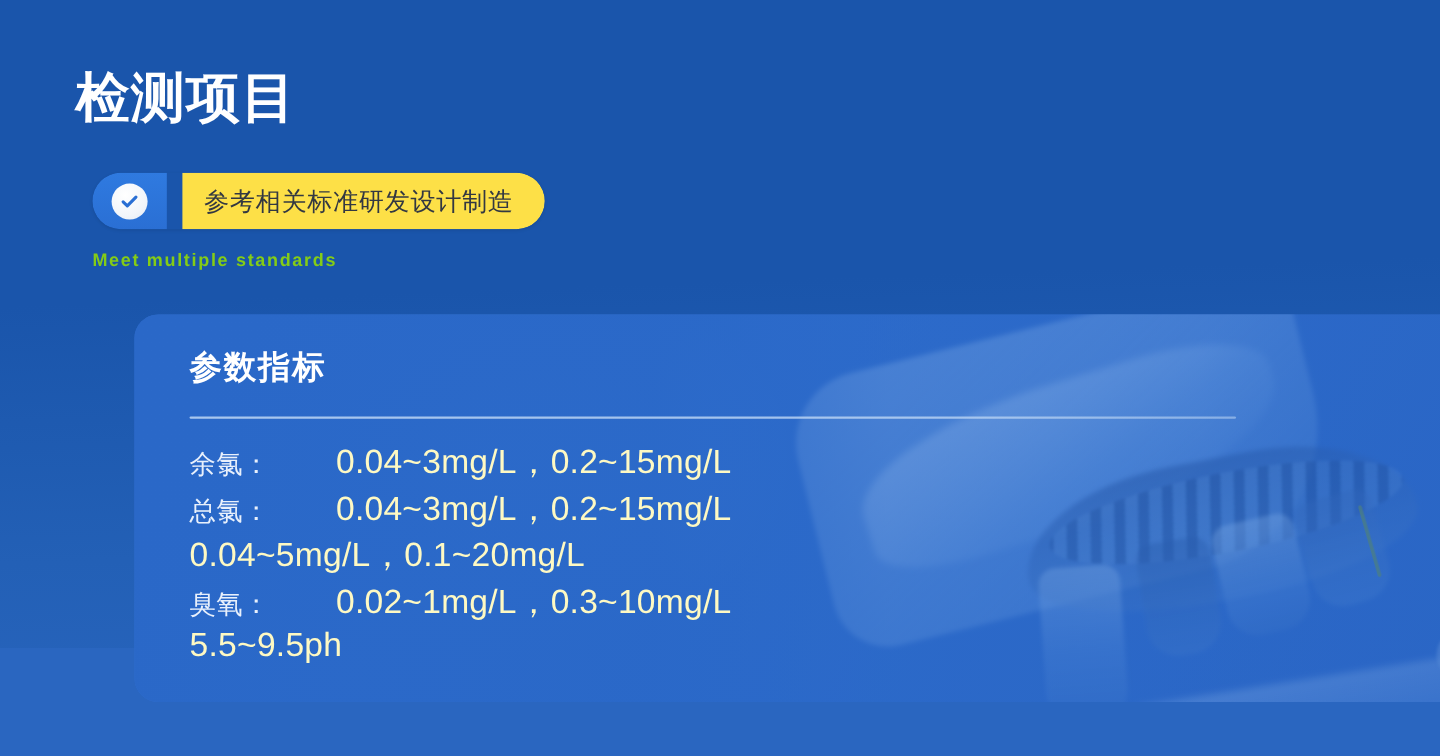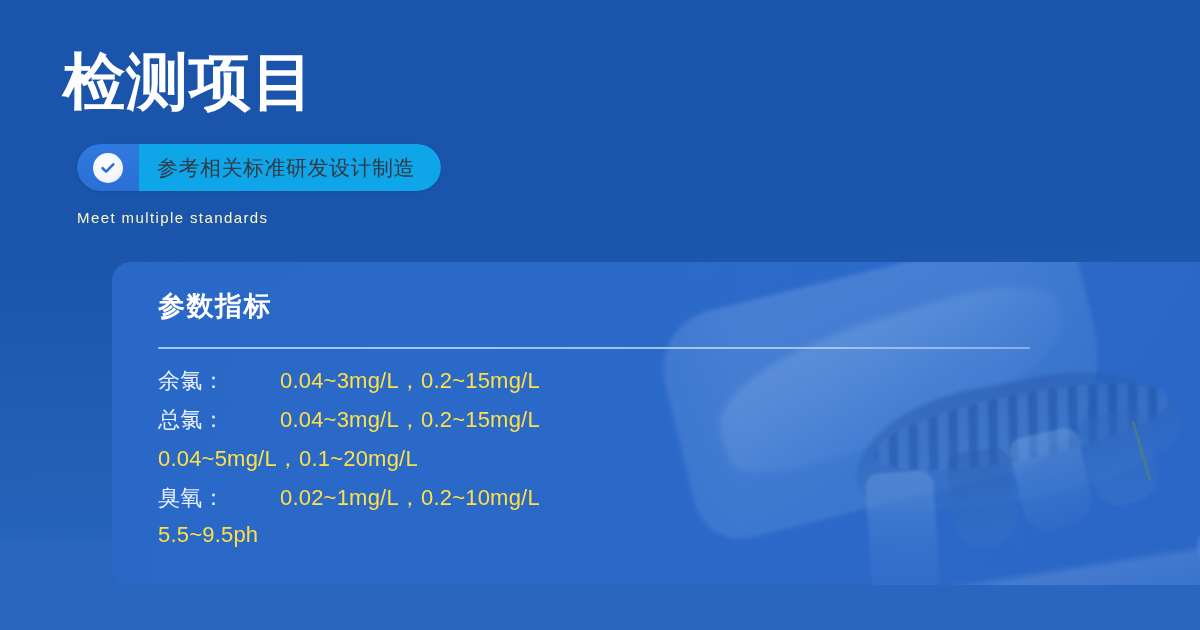--- a/index.html
+++ b/index.html
@@ -39,21 +39,21 @@
   }
 
   
   .header {
     position: absolute;
     left: 63px;
     top: 44px;
     width: 620px;
   }
   .page-title {
-    font-size: 62px;
+    font-size: 45px;
     line-height: 76px;
     font-weight: 700;
     color: #ffffff;
     letter-spacing: 1px;
     margin: 0;
     white-space: nowrap;
   }
 
   
   .badge {
@@ -80,43 +80,44 @@
     width: 30px;
     height: 30px;
     border-radius: 50%;
     background: radial-gradient(circle at 38% 32%, #ffffff 0%, #f2f5fa 62%, #e2e9f3 100%);
     display: flex;
     align-items: center;
     justify-content: center;
   }
   .check-circle svg { display: block; }
   .badge-text {
-    background: #0ea5e9;
+    background: #fde047;
     display: flex;
     align-items: center;
     padding: 0 26px 0 18px;
     border-top-right-radius: 24px;
     border-bottom-right-radius: 24px;
+    margin-left: 13px;
   }
   .badge-text span {
     font-size: 21px;
     color: #333842;
     letter-spacing: 0.5px;
     white-space: nowrap;
     font-weight: 400;
   }
 
   .subtitle {
     position: absolute;
     left: 77px;
     top: 209px;
     font-size: 15px;
     letter-spacing: 1.4px;
-    color: #fef9c3;
-    font-weight: 400;
+    color: #84cc16;
+    font-weight: 700;
     white-space: nowrap;
   }
 
   
   .panel {
     position: absolute;
     left: 112px;
     top: 262px;
     width: 1140px;          
     height: 323px;
@@ -276,22 +277,22 @@
     white-space: nowrap;
   }
   .param-label {
     width: 122px;
     flex: 0 0 122px;
     font-size: 22px;
     color: #e8f0fc;
     letter-spacing: 0.3px;
   }
   .param-value {
-    font-size: 22px;
-    color: #fde047;
+    font-size: 28px;
+    color: #fef9c3;
     letter-spacing: 0.2px;
   }
 </style>
 </head>
 <body>
 
 <div class="canvas">
 
   <div class="bg-base"></div>
   <div class="bg-lower"></div>
@@ -344,21 +345,21 @@
         </li>
         <li class="param-row">
           <span class="param-label">总氯：</span>
           <span class="param-value">0.04~3mg/L，0.2~15mg/L</span>
         </li>
         <li class="param-row">
           <span class="param-value">0.04~5mg/L，0.1~20mg/L</span>
         </li>
         <li class="param-row">
           <span class="param-label">臭氧：</span>
-          <span class="param-value">0.02~1mg/L，0.2~10mg/L</span>
+          <span class="param-value">0.02~1mg/L，0.3~10mg/L</span>
         </li>
         <li class="param-row">
           <span class="param-value">5.5~9.5ph</span>
         </li>
       </ul>
     </div>
   </div>
 
 </div>
 

